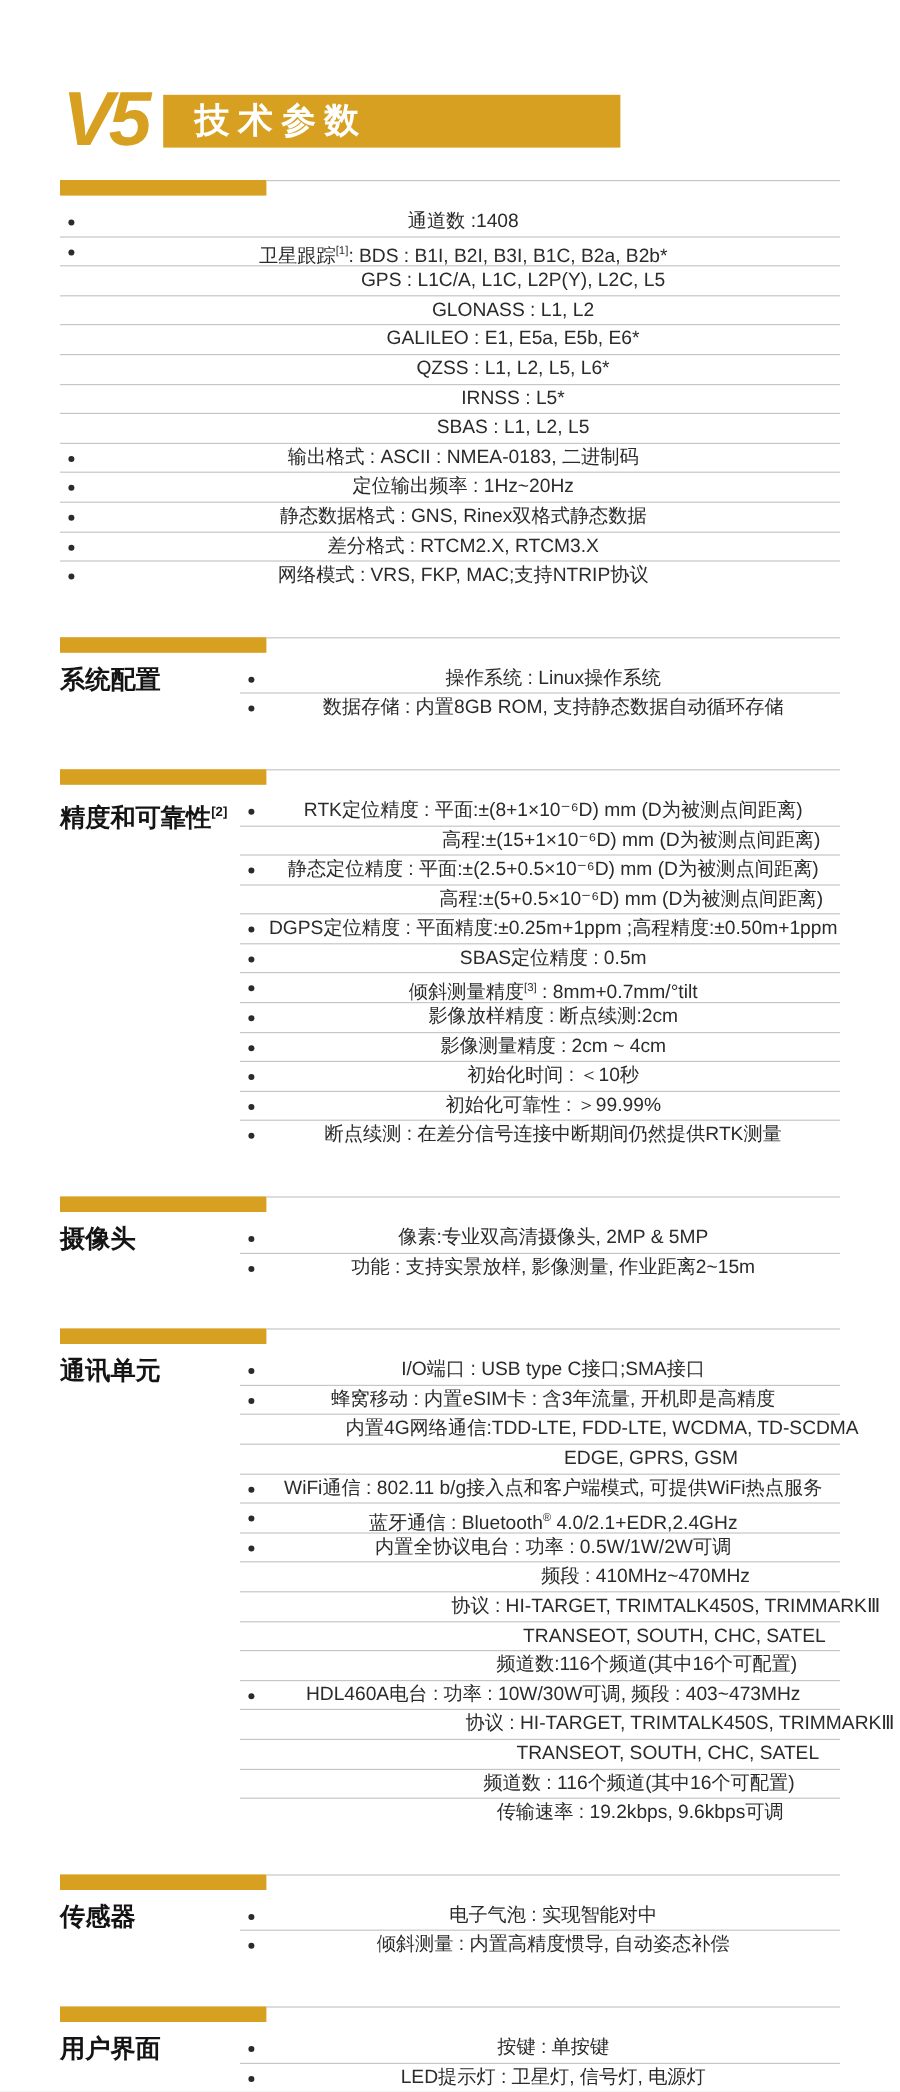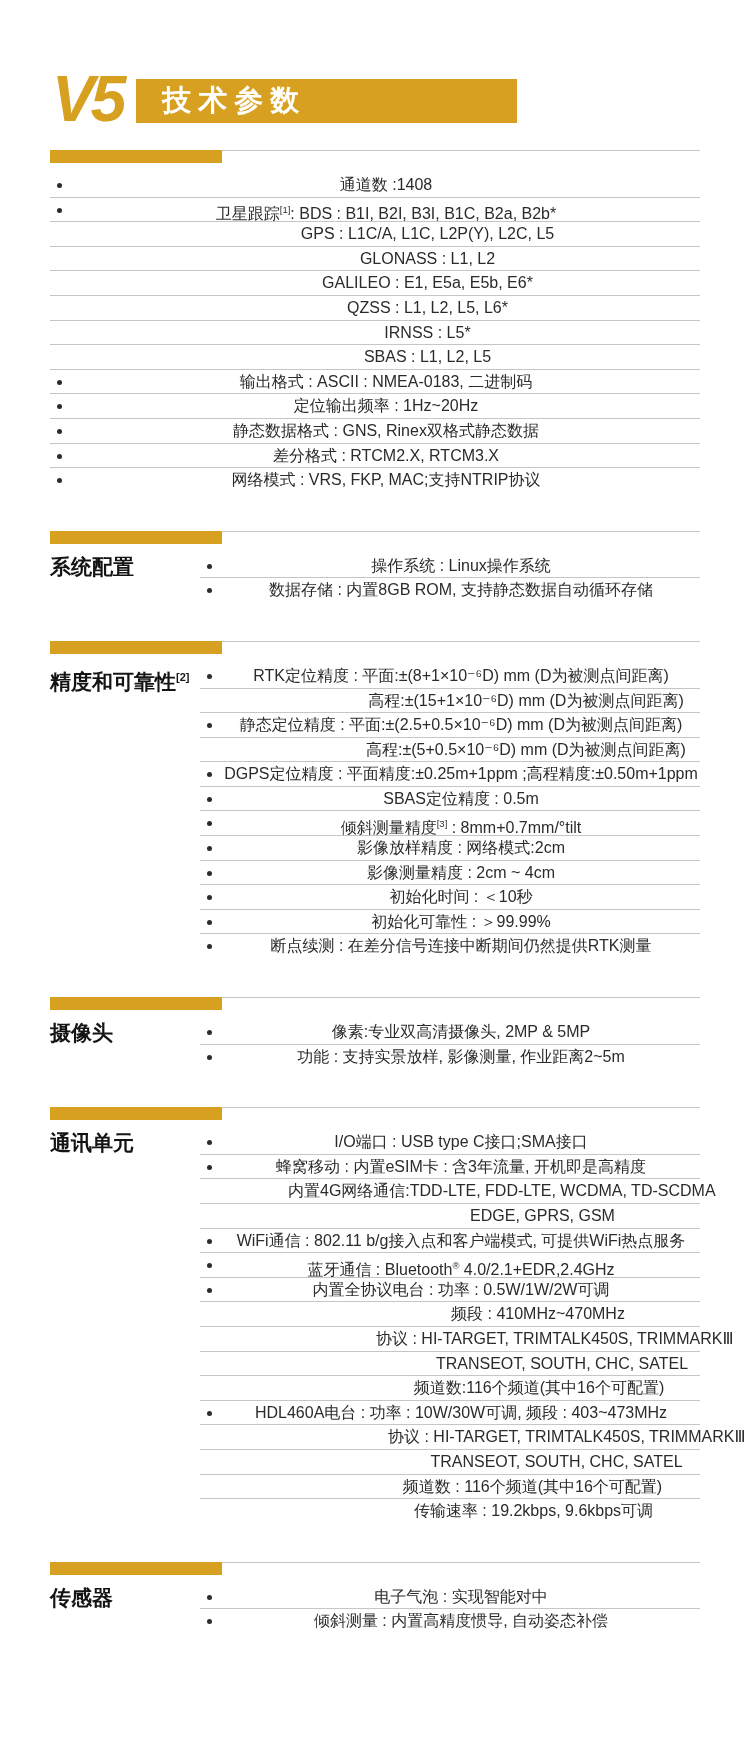--- a/index.html
+++ b/index.html
@@ -214,21 +214,21 @@
       <span class="row-text"><span class="pre">SBAS定位精度 : 0.5m</span></span>
     </li>
 
     <li class="row">
       <span class="bullet"></span>
       <span class="row-text"><span class="pre">倾斜测量精度</span><sup class="sup">[3]</sup><span class="post"> : 8mm+0.7mm/°tilt</span></span>
     </li>
 
     <li class="row">
       <span class="bullet"></span>
-      <span class="row-text"><span class="pre">影像放样精度 : 网络模式:2cm</span></span>
+      <span class="row-text"><span class="pre">影像放样精度 : 断点续测:2cm</span></span>
     </li>
 
     <li class="row">
       <span class="bullet"></span>
       <span class="row-text"><span class="pre">影像测量精度 : 2cm ~ 4cm</span></span>
     </li>
 
     <li class="row">
       <span class="bullet"></span>
       <span class="row-text"><span class="pre">初始化时间 : ＜10秒</span></span>
@@ -255,21 +255,21 @@
       <div class="section-body">
         <h2 class="section-title"><span class="t">摄像头</span></h2>
         <ul class="rows">
     <li class="row">
       <span class="bullet"></span>
       <span class="row-text"><span class="pre">像素:专业双高清摄像头, 2MP &amp; 5MP</span></span>
     </li>
 
     <li class="row">
       <span class="bullet"></span>
-      <span class="row-text"><span class="pre">功能 : 支持实景放样, 影像测量, 作业距离2~5m</span></span>
+      <span class="row-text"><span class="pre">功能 : 支持实景放样, 影像测量, 作业距离2~15m</span></span>
     </li>
   </ul>
       </div>
     </section>
 
     <section class="spec-section">
       <div class="divider">
         <span class="divider-bar"></span>
         <span class="divider-line"></span>
       </div>
@@ -373,15 +373,35 @@
     </li>
 
     <li class="row">
       <span class="bullet"></span>
       <span class="row-text"><span class="pre">倾斜测量 : 内置高精度惯导, 自动姿态补偿</span></span>
     </li>
   </ul>
       </div>
     </section>
 
+    <section class="spec-section">
+      <div class="divider">
+        <span class="divider-bar"></span>
+        <span class="divider-line"></span>
+      </div>
+      <div class="section-body">
+        <h2 class="section-title"><span class="t">用户界面</span></h2>
+        <ul class="rows">
+    <li class="row">
+      <span class="bullet"></span>
+      <span class="row-text"><span class="pre">按键 : 单按键</span></span>
+    </li>
+
+    <li class="row">
+      <span class="bullet"></span>
+      <span class="row-text"><span class="pre">LED提示灯 : 卫星灯, 信号灯, 电源灯</span></span>
+    </li>
+  </ul>
+      </div>
+    </section>
   </div>
 
 </div>
 
 </body></html>

